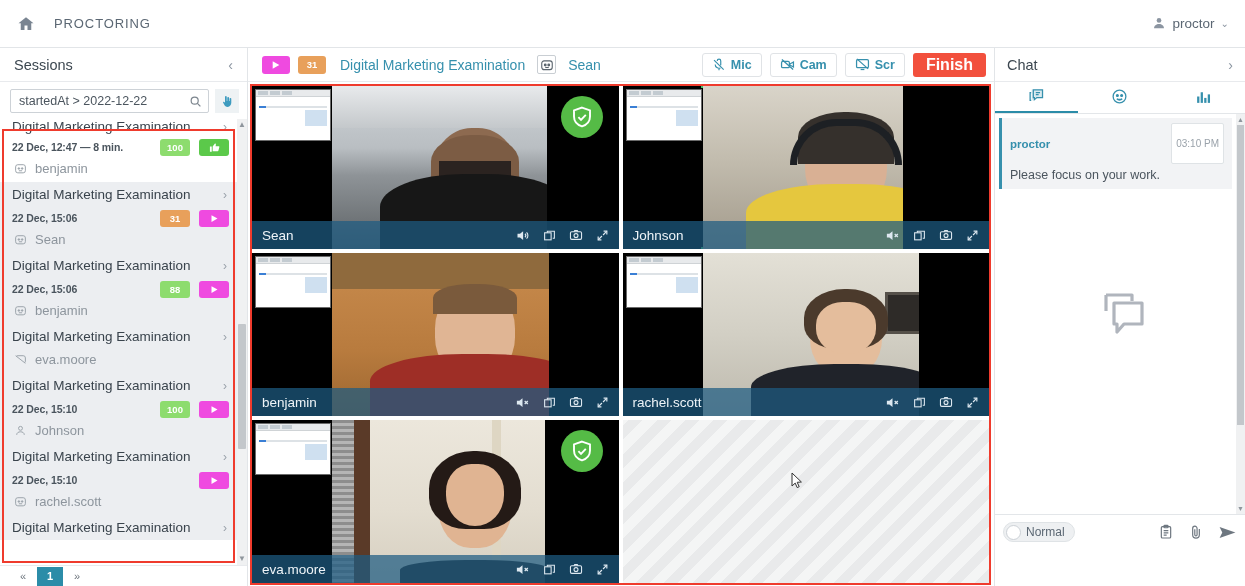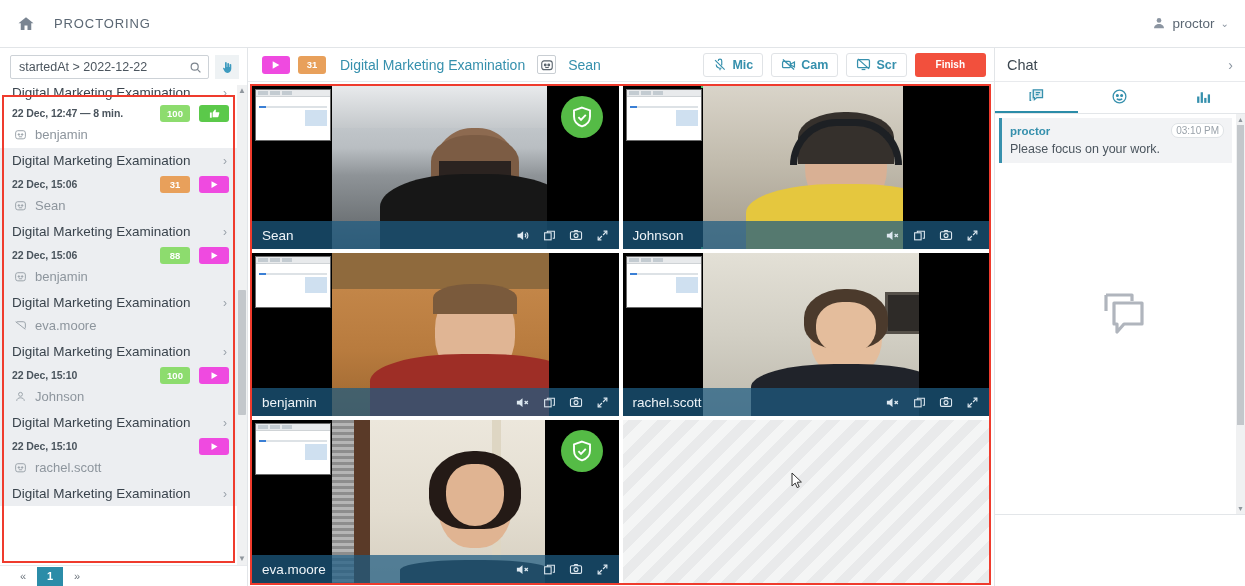--- a/index.html
+++ b/index.html
@@ -127,22 +127,22 @@
   .tb-user { font-size:14px; color:#3690ad; margin-left:4px; cursor:pointer;}
   .tb-spacer{ flex:1; }
   .tb-btn {
     height:24px; min-width:58px; background:#fff; border:1px solid #e0e3e6; border-radius:3px;
     display:flex; align-items:center; justify-content:center; gap:5px;
     font-size:12.5px; color:#3690ad; font-weight:bold; cursor:pointer; padding:0 9px;
   }
   .tb-btn .ic{ display:flex; }
   .tb-finish {
     height:24px; min-width:58px; background:#f2503d; border-radius:3px; color:#fff;
-    font-size:10px; font-weight:bold; display:flex; align-items:center; justify-content:center;
-    padding:0 21px; cursor:pointer; border:0;
+    font-size:16px; font-weight:bold; display:flex; align-items:center; justify-content:center;
+    padding:0 13px; cursor:pointer; border:0;
   }
 
   .grid-outer { flex:1; min-height:0; position:relative; padding:1px; background:#fff; }
   .grid-red {
     position:absolute; inset:2px 3px 1px 2px; border:2px solid #ef3b2d; pointer-events:none; z-index:9;
   }
   .grid {
     position:absolute; inset:4px 5px 3px 4px; display:grid;
     grid-template-columns:1fr 1fr; grid-template-rows:1fr 1fr 1fr; gap:4px;
   }
@@ -204,21 +204,21 @@
     border-bottom:2px solid transparent;
   }
   .chat-tab.active { border-bottom-color:#2b8ca8; }
   .chat-body { flex:1; min-height:0; position:relative; background:#fff; overflow:hidden;}
   .chat-msgs { position:absolute; inset:0 9px 0 0; padding:4px 4px 0 4px;}
   .msg { background:#f2f3f5; border-left:3px solid #3690ad; padding:5px 8px 7px 8px; }
   .msg .mh { display:flex; align-items:center; }
   .msg .who { font-size:11.5px; font-weight:bold; color:#3690ad; }
   .msg .time {
     margin-left:auto; font-size:10px; color:#9aa2aa; border:1px solid #dfe3e6;
-    background:#fff; border-radius:7px; padding:1px 4px;
+    background:#fff; border-radius:2px; padding:14px 4px;
   }
   .msg .tx { font-size:12.5px; color:#4b555e; margin-top:4px; }
   .chat-empty-icon {
     position:absolute; left:50%; top:50%; transform:translate(-50%,-50%); color:#b0b5bd;
   }
   .chat-scroll { position:absolute; right:0; top:0; bottom:0; width:9px; background:#f0f1f2; }
   .chat-scroll .thumb{ position:absolute; left:1px; width:7px; background:#c3c7cb;}
   .chat-scroll .arrow { position:absolute; left:0; width:9px; height:11px; color:#8f969d; font-size:7px; text-align:center; line-height:11px;}
   .chat-scroll .arrow.up{top:0;} .chat-scroll .arrow.dn{bottom:0;}
 
@@ -265,20 +265,24 @@
           </svg>
       </span>
       <span>proctor</span>
       <span class="caret">⌄</span>
     </div>
   </div>
 
   <div class="body">
 
     <div class="sidebar">
+      <div class="sb-head">
+        <span class="sb-title">Sessions</span>
+        <span class="sb-collapse">‹</span>
+      </div>
 
       <div class="sb-search-row">
         <div class="sb-search">
           <input readonly="" value="startedAt &gt; 2022-12-22" style="">
           <span class="s-icon">
             <svg width="13" height="13" viewBox="0 0 24 24" fill="none" stroke="currentColor" stroke-width="2.2">
                 <circle cx="10.5" cy="10.5" r="6.5"></circle>
                 <path d="M15.5 15.5 21 21"></path>
               </svg>
           </span>
@@ -936,17 +940,42 @@
           </div>
         </div>
         <div class="chat-scroll">
           <div class="arrow up">▲</div>
           <div class="thumb" style="top:11px;height:300px;"></div>
           <div class="arrow dn">▼</div>
         </div>
       </div>
 
       <div class="chat-foot">
+        <div class="chat-ctrl">
+          <div class="toggle">
+            <span class="knob"></span>
+            <span class="lb">Normal</span>
+          </div>
+          <span class="rights">
+            <span>
+              <svg width="16" height="16" viewBox="0 0 24 24" fill="none" stroke="currentColor" stroke-width="1.8">
+                  <rect x="5" y="4" width="14" height="17" rx="1.6"></rect>
+                  <rect x="9" y="2" width="6" height="3.6" rx="1"></rect>
+                  <path d="M8.5 10h7M8.5 13.4h7M8.5 16.8h4.5"></path>
+                </svg>
+            </span>
+            <span>
+              <svg width="16" height="16" viewBox="0 0 24 24" fill="none" stroke="currentColor" stroke-width="1.8">
+                  <path d="M17 7.5v8.8a5 5 0 0 1-10 0V6.6a3.3 3.3 0 0 1 6.6 0v9.4a1.7 1.7 0 0 1-3.4 0V8"></path>
+                </svg>
+            </span>
+            <span>
+              <svg width="19" height="19" viewBox="0 0 24 24" fill="currentColor">
+                  <path d="M2 5.2 22 12 2 18.8l3.4-6.8z"></path>
+                </svg>
+            </span>
+          </span>
+        </div>
       </div>
     </div>
 
   </div>
 </div>
 
 </body></html>

